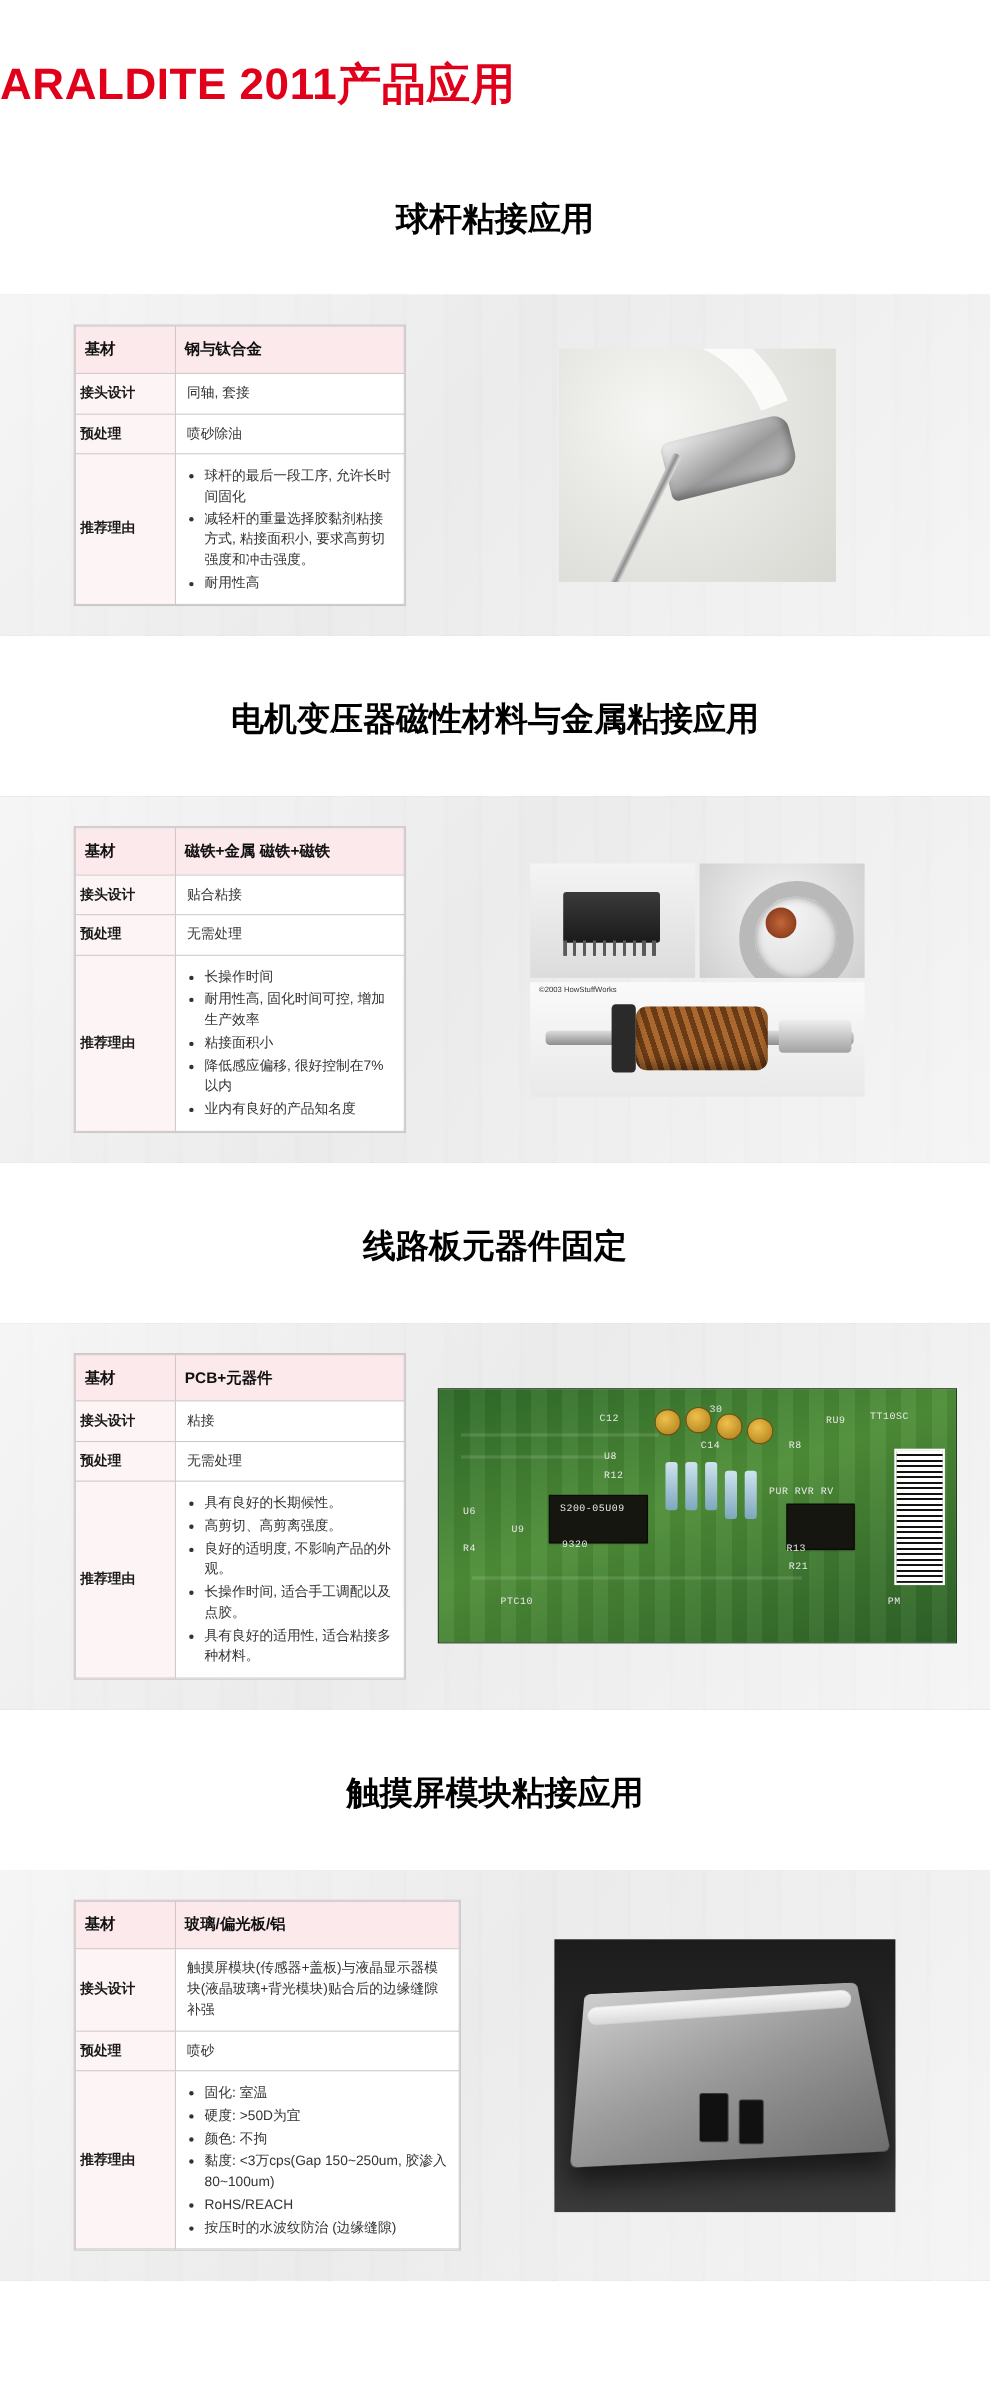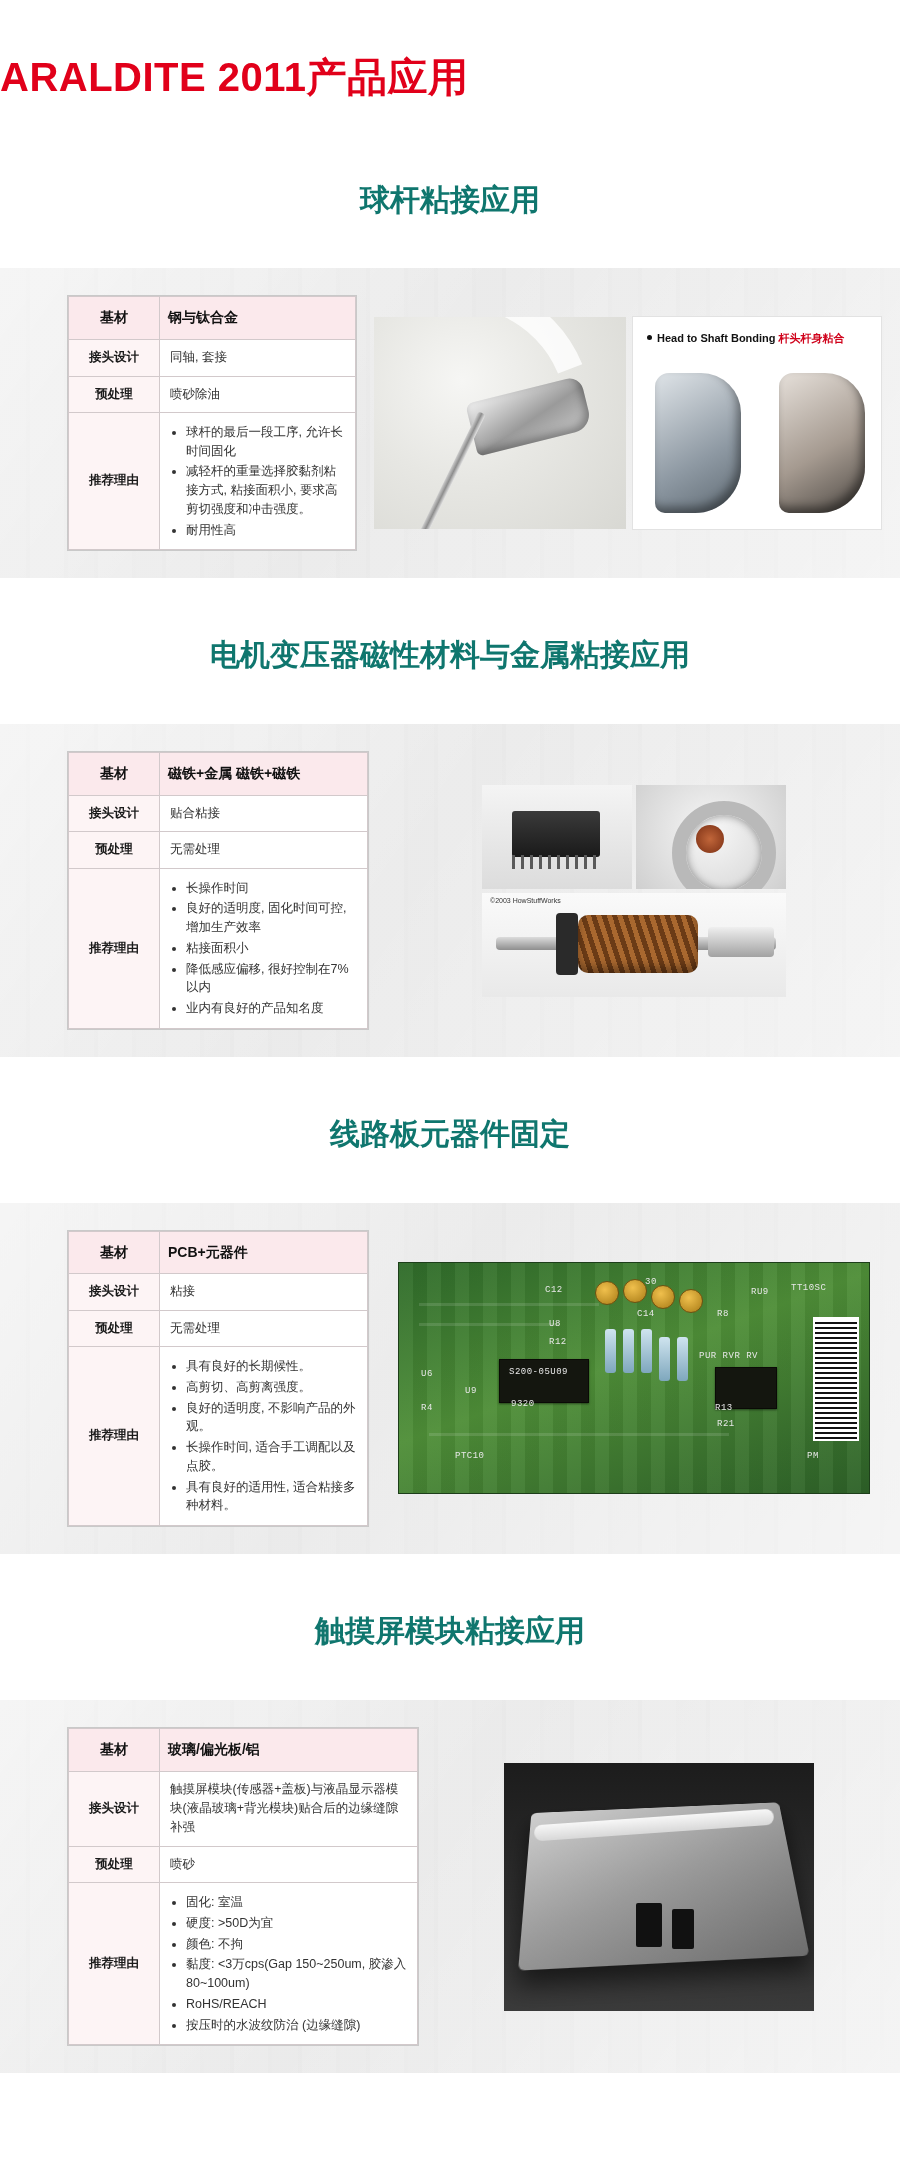--- a/index.html
+++ b/index.html
@@ -28,21 +28,21 @@
     padding: 28px 0 22px 0;
     line-height: 1.1;
   }
   .section {
     margin-bottom: 8px;
   }
   .section-title {
     text-align: center;
     font-size: 30px;
     font-weight: bold;
-    color: #0f766e;
+    color: #000000;
     padding: 34px 0 26px 0;
     line-height: 1.2;
   }
   .panel {
     position: relative;
     width: 900px;
     box-sizing: border-box;
     background:
       linear-gradient(rgba(236,236,236,0.86), rgba(236,236,236,0.86)),
       repeating-linear-gradient(90deg, #dcdcdc 0px, #dcdcdc 26px, #cfcfcf 26px, #cfcfcf 30px, #e4e4e4 30px, #e4e4e4 64px, #d2d2d2 64px, #d2d2d2 68px),
@@ -73,21 +73,20 @@
     border: 1px solid #d2c9cb;
     padding: 8px 10px;
     vertical-align: middle;
     line-height: 1.55;
   }
   .spec-table .label-col {
     width: 74px;
     background: #fdf4f5;
     color: #1a1a1a;
     font-weight: bold;
-    text-align: center;
     font-size: 12.5px;
     padding: 8px 4px;
   }
   .spec-table tr.header-row td {
     background: #fbe9ec;
     font-weight: bold;
     font-size: 14px;
     color: #111;
     padding: 10px 8px;
   }
@@ -444,29 +443,20 @@
           </td>
         </tr>
       </tbody>
         </table>
       <div class="media">
         <div class="golf-photo">
           <div class="swoosh"></div>
           <div class="club-head"></div>
           <div class="shaft"></div>
         </div>
-        <div class="diagram-photo">
-          <div class="bullet-dot" style="left:14px;"></div>
-          <div class="cap" style="left:24px;">
-            <span>Head to Shaft Bonding</span>
-            <span class="red">杆头杆身粘合</span>
-          </div>
-          <div class="iron-a"></div>
-          <div class="iron-b"></div>
-        </div>
       </div>
     </div>
   </div>
 
   <div class="section">
     <h2 class="section-title">电机变压器磁性材料与金属粘接应用</h2>
     <div class="panel">
       <div class="panel-bg-blocks"></div>
       <table class="spec-table">
         <tbody>
@@ -480,21 +470,21 @@
         </tr>
         <tr>
           <td class="label-col">预处理</td>
           <td class="value-col">无需处理</td>
         </tr>
         <tr>
           <td class="label-col">推荐理由</td>
           <td class="value-col">
             <ul>
               <li>长操作时间</li>
-              <li>良好的适明度, 固化时间可控, 增加生产效率</li>
+              <li>耐用性高, 固化时间可控, 增加生产效率</li>
               <li>粘接面积小</li>
               <li>降低感应偏移, 很好控制在7%以内</li>
               <li>业内有良好的产品知名度</li>
             </ul>
           </td>
         </tr>
       </tbody>
         </table>
       <div class="media">
         <div class="mag-grid">

